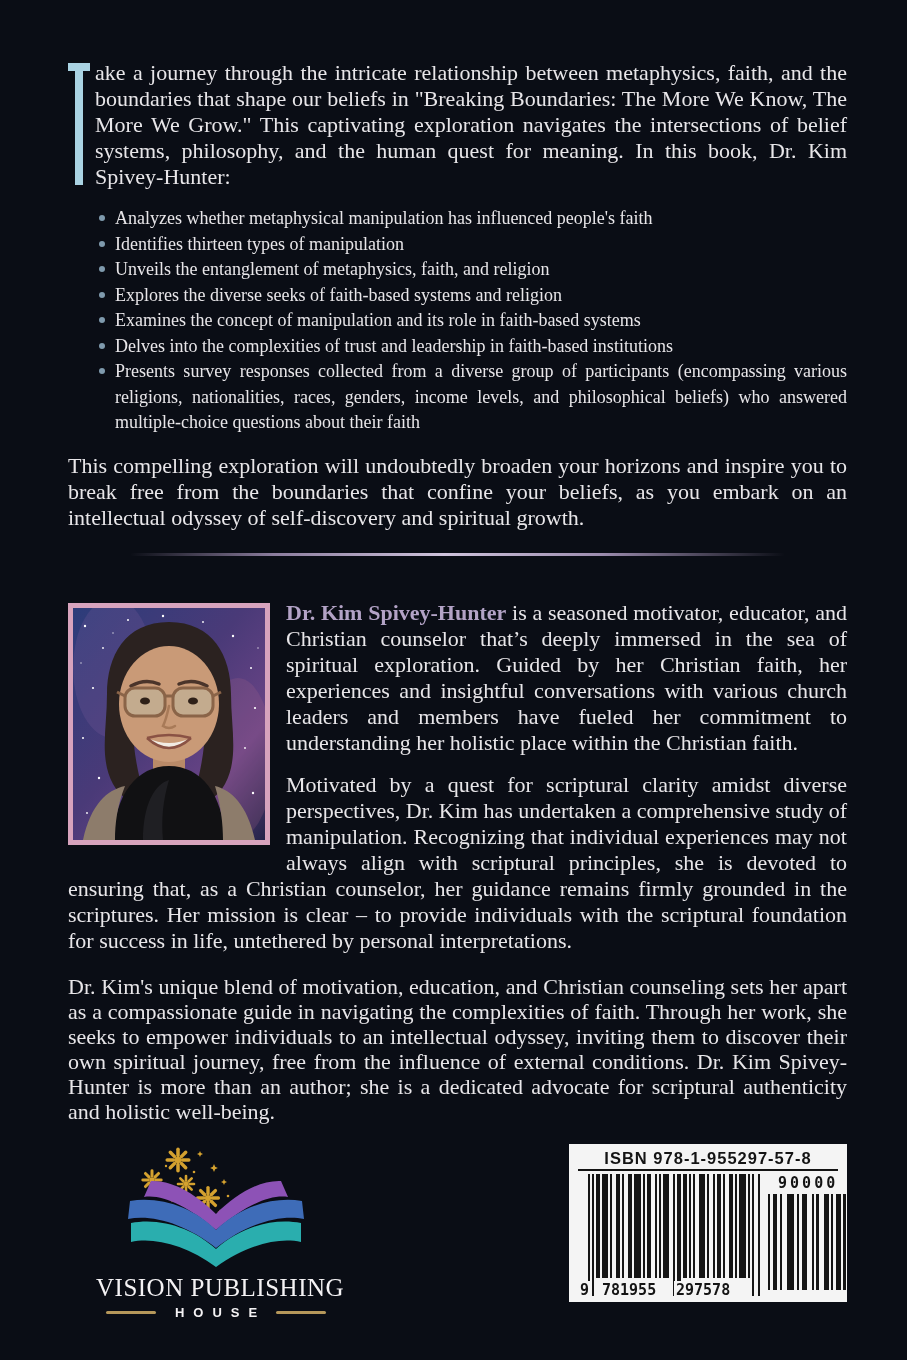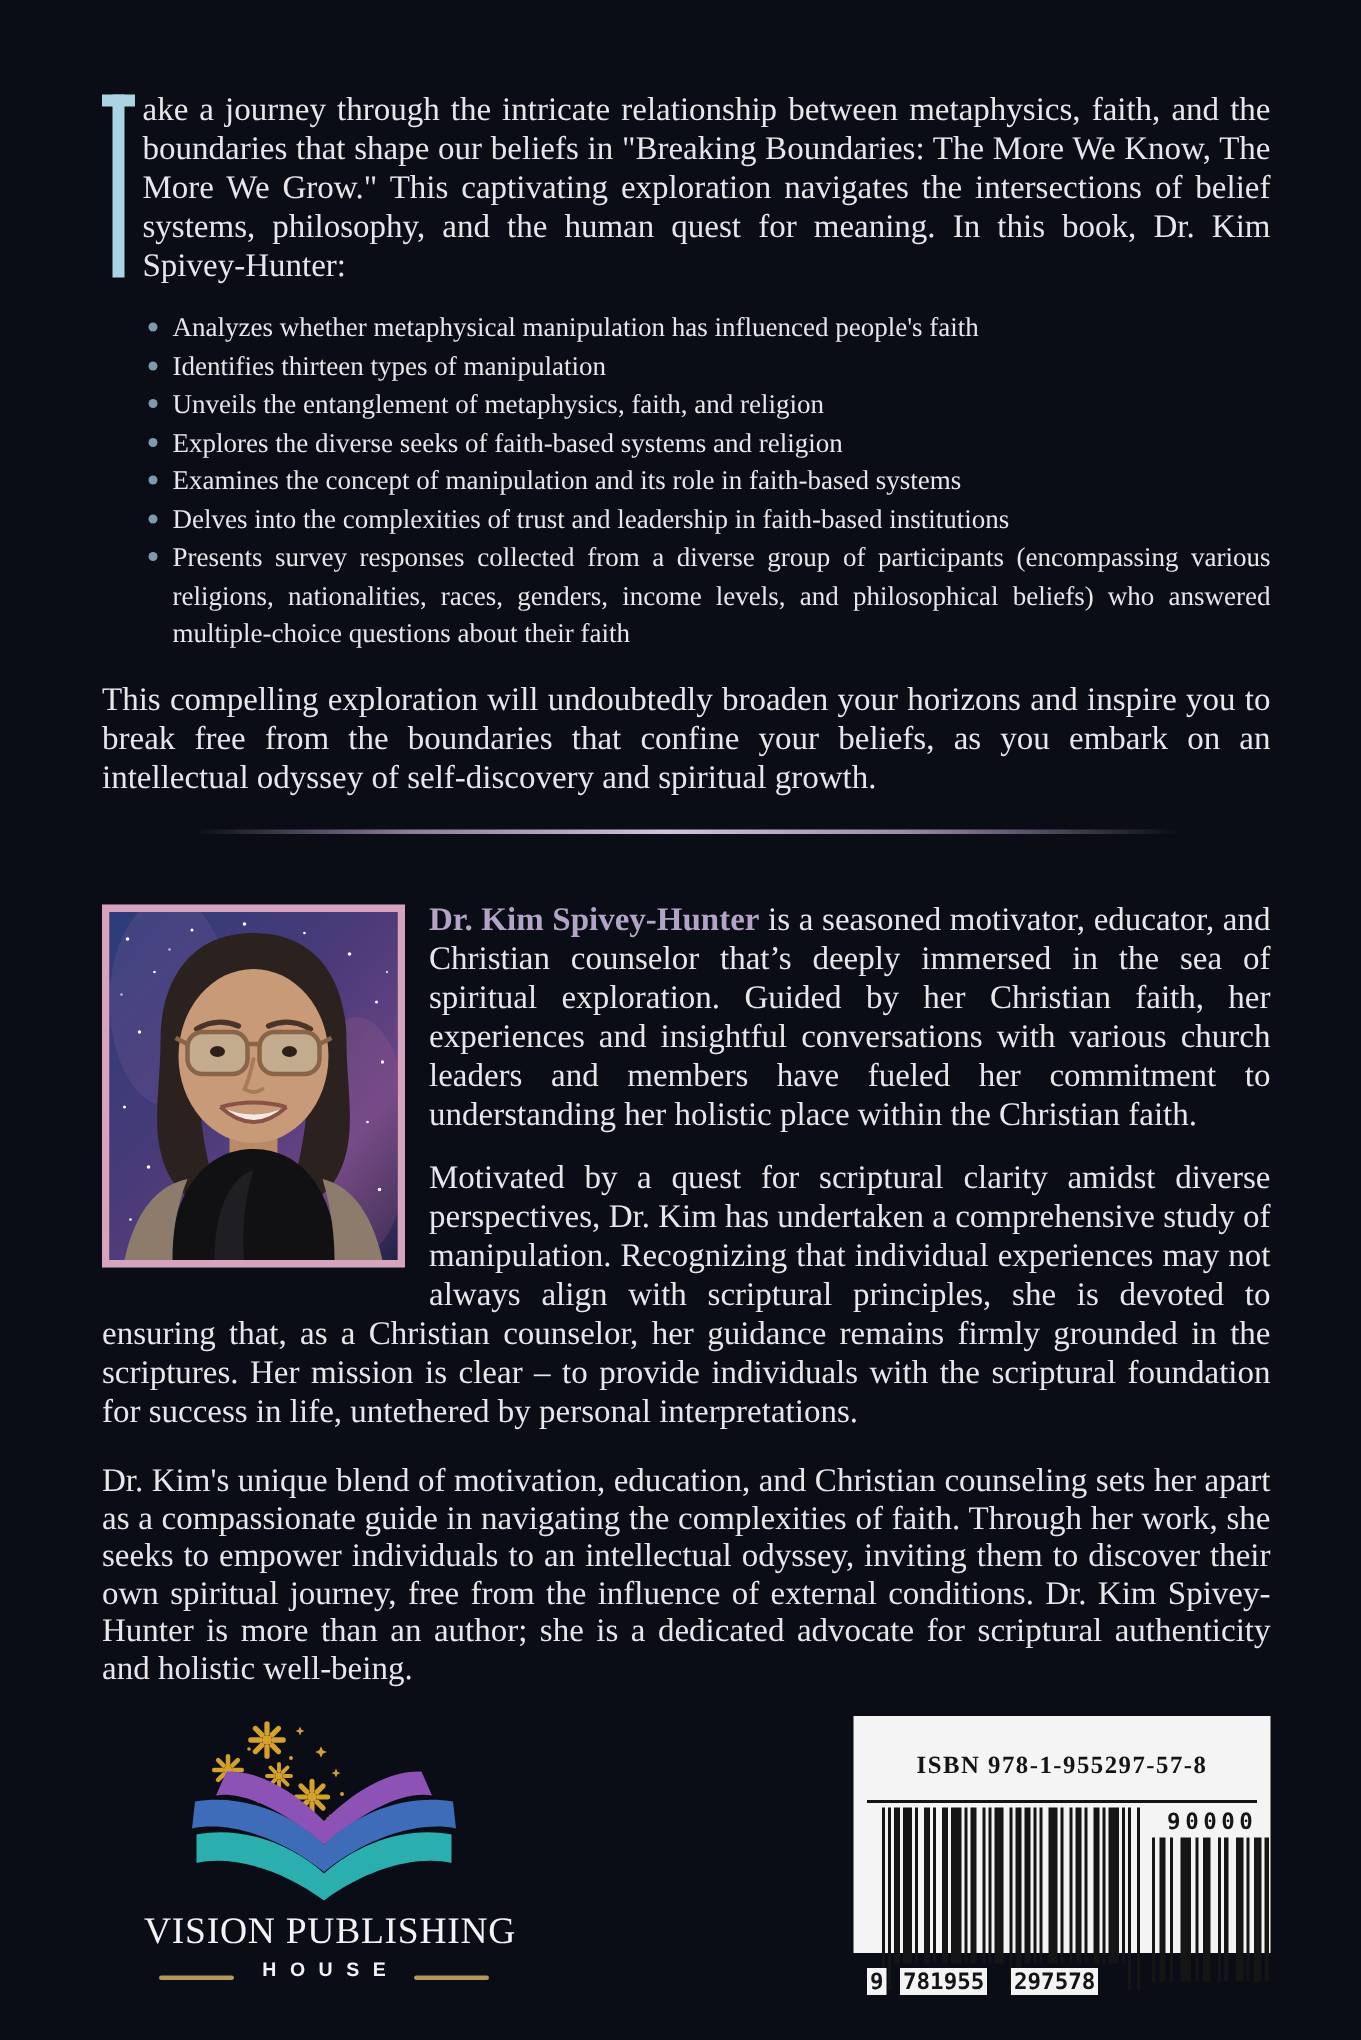--- a/index.html
+++ b/index.html
@@ -48,33 +48,32 @@
   .bio-p { text-align:justify; }
   .bio-p + .bio-p { margin-top:16px; }
   .author-name { font-weight:bold; color:#b3a3c6; }
   .para3 { margin-top:20px; font-size:22px; line-height:25px; text-align:justify; clear:both; }
 
   
   .footer { margin-top:20px; display:flex; justify-content:space-between; align-items:flex-start; padding-left:28px; }
   .pub-logo { width:240px; text-align:center; }
   .pub-logo svg { display:block; margin:0 auto; }
   .pub-name { font-size:25px; font-weight:normal; letter-spacing:0.5px; color:#f4f2f4; margin-top:2px; white-space:nowrap; }
-  .pub-house { margin-top:3px; display:flex; align-items:flex-end; justify-content:center; gap:10px; }
+  .pub-house { margin-top:3px; display:flex; align-items:center; justify-content:center; gap:10px; }
   .pub-house .word { font-size:13px; font-weight:bold; letter-spacing:9px; color:#f4f2f4; text-indent:9px; font-family:"Liberation Sans", sans-serif; }
   .pub-house .dash { width:50px; height:3px; background:#b5975a; border-radius:2px; }
 
   .isbn-box {
     width:278px; height:158px; background:#f4f4f4; color:#141414;
     padding:5px 9px 6px 9px;
   }
   .isbn-label {
-    font-family:Liberation Serif, serif; font-size:16.5px; font-weight:bold;
+    font-family:Liberation Sans, sans-serif; font-size:16.5px; font-weight:bold;
     letter-spacing:1px; text-align:center; white-space:nowrap; border-bottom:2px solid #141414;
-    padding-bottom:13px;
-    margin-top:18px;
+    padding-bottom:1px;
   }
   .bars-row { display:flex; margin-top:3px; }
   .main-col { position:relative; width:172px; height:125px; margin-left:10px; }
   .bars { display:flex; height:104px; align-items:stretch; }
   .main-digits {
     position:absolute; bottom:0; left:-10px; right:0; height:20px;
     font-family:"DejaVu Sans Mono", monospace; font-size:15px; font-weight:bold;
   }
   .main-digits span { position:absolute; background:#f4f4f4; padding:0 2px; bottom:0; }
   .supp-col { width:78px; margin-left:8px; }

